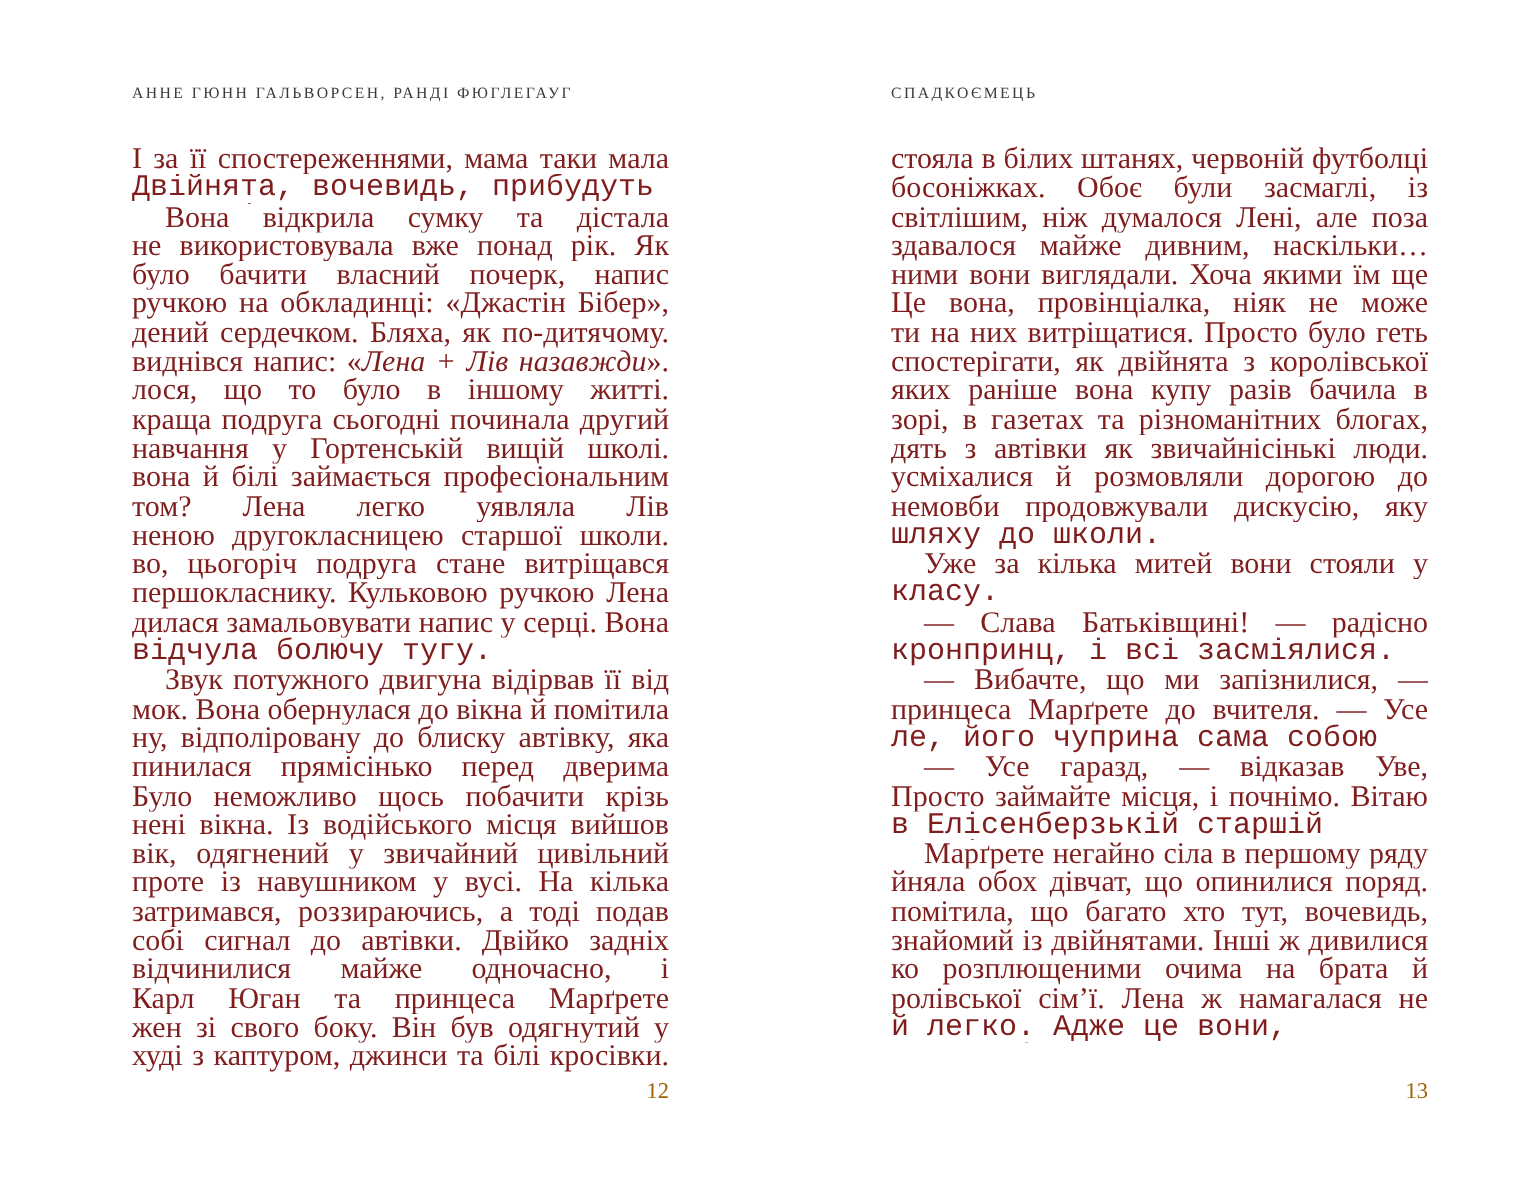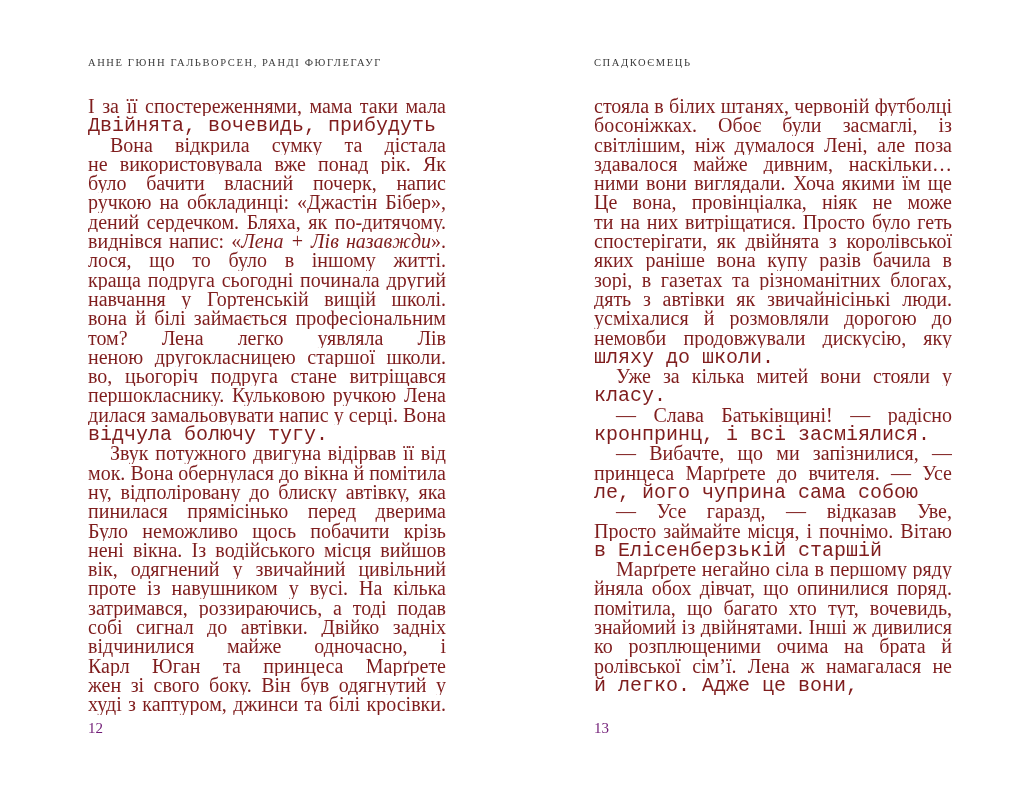--- a/index.html
+++ b/index.html
@@ -43,23 +43,23 @@
   .line.end {
     text-align: left;
     text-align-last: auto;
     font-family: Liberation Mono, monospace;
   }
   .line.indent { text-indent: 22px; }
   .line i { font-style: italic; }
   .page-num {
     position: absolute;
     top: 664px; left: 0; right: 0;
-    text-align: left;
+    text-align: right;
     font-size: 15px;
-    color: #701a75;
+    color: #a16207;
   }
 </style>
 </head>
 <body>
 
 <div class="page" id="page-left">
   <div class="running-header">АННЕ ГЮНН ГАЛЬВОРСЕН, РАНДІ ФЮГЛЕГАУГ</div>
   <div class="page-body">
       <div class="line">І за її спостереженнями, мама таки мала рацію.</div>
       <div class="line end">Двійнята, вочевидь, прибудуть останніми.</div>

